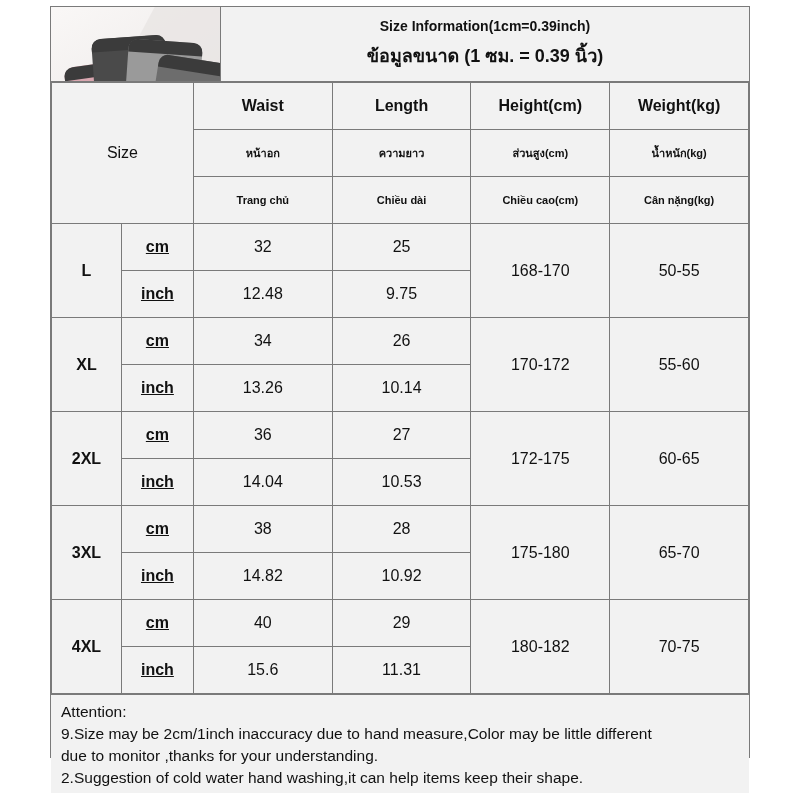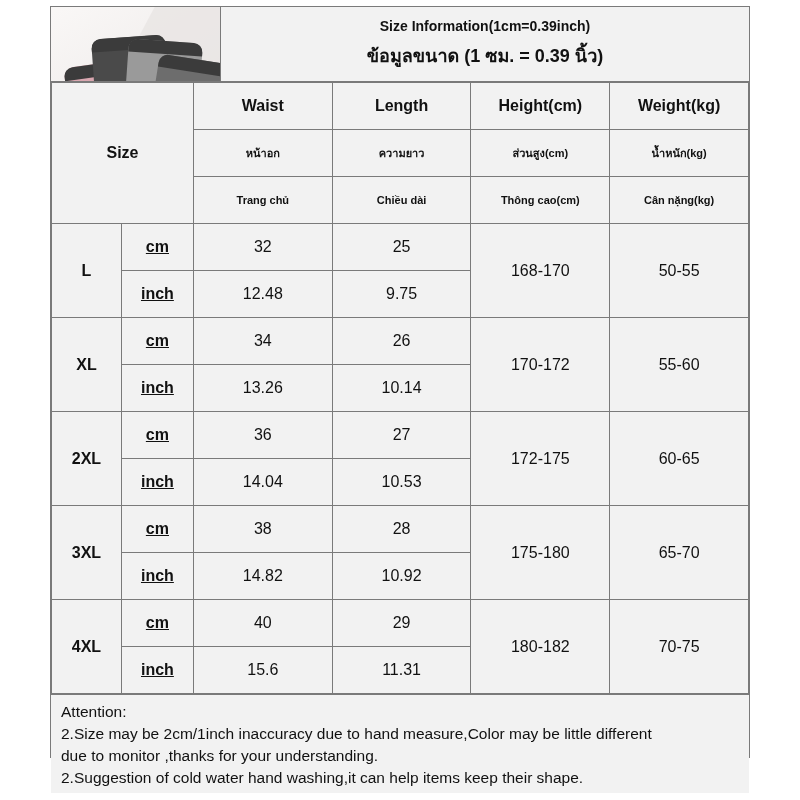--- a/index.html
+++ b/index.html
@@ -136,21 +136,21 @@
   }
   td.head {
     font-weight: bold;
     font-size: 15px;
   }
   td.head.sub {
     font-weight: bold;
     font-size: 11px;
   }
   td.size-word {
-    font-weight: bold;
+    font-weight: normal;
     font-size: 26px;
   }
   td.size-label {
     font-weight: bold;
     font-size: 17px;
   }
   td.unit {
     font-weight: bold;
     font-size: 14px;
     text-decoration: underline;
@@ -237,21 +237,21 @@
         </tr>
         <tr>
           <td class="head sub">หน้าอก</td>
           <td class="head sub">ความยาว</td>
           <td class="head sub">ส่วนสูง(cm)</td>
           <td class="head sub">น้ำหนัก(kg)</td>
         </tr>
         <tr>
           <td class="head sub">Trang chủ</td>
           <td class="head sub">Chiều dài</td>
-          <td class="head sub">Thông cao(cm)</td>
+          <td class="head sub">Chiều cao(cm)</td>
           <td class="head sub">Cân nặng(kg)</td>
         </tr>
 
         <tr>
           <td class="size-label" rowspan="2">L</td>
           <td class="unit">cm</td>
           <td class="val">32</td>
           <td class="val">25</td>
           <td class="span-val" rowspan="2">168-170</td>
           <td class="span-val" rowspan="2">50-55</td>
@@ -315,19 +315,19 @@
         <tr>
           <td class="unit">inch</td>
           <td class="val">15.6</td>
           <td class="val">11.31</td>
         </tr>
       </tbody>
     </table>
 
     <div class="attention">
       <div class="line">Attention:</div>
-      <div class="line">2.Size may be 2cm/1inch inaccuracy due to hand measure,Color may be little different</div>
+      <div class="line">9.Size may be 2cm/1inch inaccuracy due to hand measure,Color may be little different</div>
       <div class="line">due to monitor ,thanks for your understanding.</div>
       <div class="line">2.Suggestion of cold water hand washing,it can help items keep their shape.</div>
     </div>
 
   </div>
 </div>
 
 </body></html>

